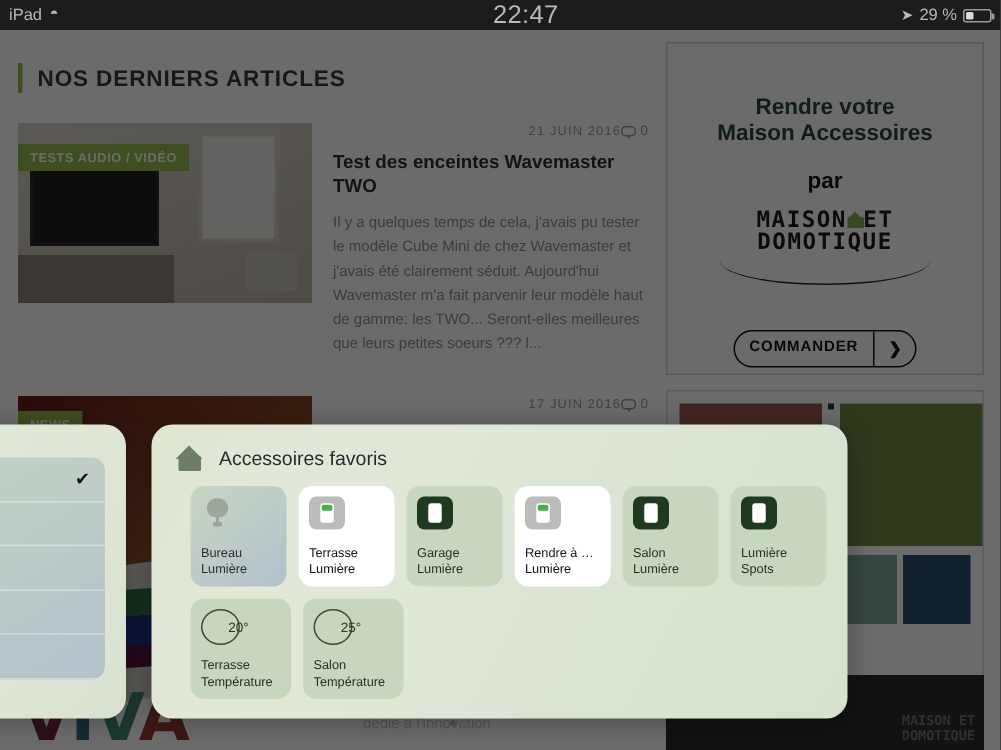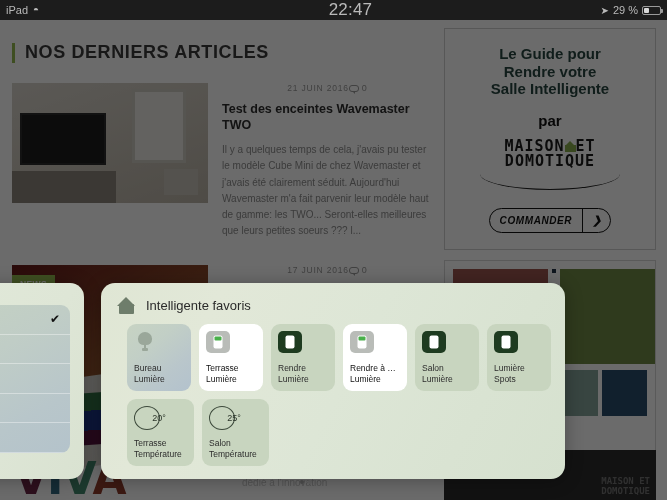--- a/index.html
+++ b/index.html
@@ -43,21 +43,21 @@
 
   .content-col { position:absolute; left:12px; top:8px; width:420px; }
   .side-col { position:absolute; left:444px; top:8px; width:212px; }
 
   .section-title {
     display:flex; align-items:center; gap:10px;
     padding:14px 0 10px 0;
   }
   .title-bar { width:3px; height:20px; background:#8bbf2b; }
   .section-title h2 {
-    font-size:18px; font-weight:bold; color:#3a3a3a; letter-spacing:.6px;
+    font-size:15px; font-weight:bold; color:#3a3a3a; letter-spacing:.6px;
   }
 
   .article { display:flex; gap:14px; padding:10px 0 16px 0; }
   .thumb {
     width:196px; height:120px; flex:0 0 196px; position:relative;
     background: linear-gradient(160deg,#d9d3c8 0%, #cfc7b8 40%, #bdb3a2 100%);
     overflow:hidden;
   }
   .thumb .tv {
     position:absolute; left:8px; top:30px; width:86px; height:52px;
@@ -75,21 +75,21 @@
     position:absolute; right:10px; bottom:8px; width:34px; height:26px;
     background:#c9c3b6;
   }
   .badge {
     position:absolute; left:0; top:14px;
     background:#8bbf2b; color:#fff; font-size:8.5px; font-weight:bold;
     padding:4px 8px; letter-spacing:.4px; text-transform:uppercase;
   }
   .badge.news{ top:10px; }
   .art-body { flex:1; min-width:0; }
-  .art-meta { display:flex; justify-content:center; align-items:center; }
+  .art-meta { display:flex; justify-content:flex-end; align-items:center; }
   .art-date { font-size:8.5px; color:#9a9a9a; letter-spacing:.8px; text-transform:uppercase; }
   .art-comments { font-size:9px; color:#9a9a9a; display:flex; align-items:center; gap:3px; }
   .bubble {
     display:inline-block; width:10px; height:7px; border:1px solid #9a9a9a;
     border-radius:3px; position:relative;
   }
   .bubble::after{
     content:""; position:absolute; left:2px; bottom:-3px;
     border-left:3px solid transparent; border-right:0 solid transparent;
     border-top:3px solid #9a9a9a;
@@ -122,22 +122,22 @@
   .logo-house::after{
     content:""; position:absolute; left:0; top:0;
     border-left:5.5px solid transparent; border-right:5.5px solid transparent;
     border-bottom:5px solid #7fb22e;
   }
   .swoosh {
     width:140px; height:16px; margin:4px auto 0 auto;
     border-bottom:1.6px solid #222; border-radius:0 0 50% 50%/0 0 100% 100%;
   }
   .cmd-btn {
-    display:inline-flex; align-items:center; gap:0; margin-top:14px;
-    border:1.6px solid #111; border-radius:20px; overflow:hidden;font-style:italic;
+    display:inline-flex; align-items:flex-start; gap:0; margin-top:26px;
+    border:1.6px solid #111; border-radius:20px; overflow:hidden;
   }
   .cmd-btn .lbl { font-size:10px; font-weight:bold; padding:5px 10px; color:#111; letter-spacing:.6px; }
   .cmd-btn .arr { border-left:1.6px solid #111; padding:5px 9px; font-size:11px; font-weight:bold; color:#111;}
 
   .ad2 { margin-top:10px; background:#fff; border:1px solid #d6d6d6; padding:8px; }
   .tilegrid { display:grid; grid-template-columns:repeat(4,1fr); gap:4px; }
   .tl { aspect-ratio:1/1; display:flex; align-items:center; justify-content:center; font-size:12px; color:#fff;}
   .ad2 h4 { margin-top:8px; font-size:13px; font-weight:bold; color:#4a4a4a; line-height:1.18; }
   .ad2 h4 .red { color:#9e2a20; }
   .ad2 .sub { font-size:8px; color:#8a8a8a; margin-top:3px; }
@@ -288,20 +288,21 @@
           <span class="title-bar"></span>
           <h2>NOS DERNIERS ARTICLES</h2>
         </div>
 
         <div class="article">
           <div class="thumb">
             <div class="tv"></div>
             <div class="sofa"></div>
             <div class="window"></div>
             <div class="rad"></div>
+            <span class="badge">TESTS AUDIO / VIDÉO</span>
           </div>
           <div class="art-body">
             <div class="art-meta">
               <span class="art-date">21 JUIN 2016</span>
               <span class="art-comments">
                 <i class="bubble"></i>
                 <span>0</span>
               </span>
             </div>
             <div class="art-title">Test des enceintes Wavemaster TWO</div>
@@ -322,23 +323,23 @@
               </span>
             </div>
             <div class="art-title">Le point sur l'actu #domotique et #iot,</div>
           </div>
         </div>
       </div>
 
       <div class="side-col">
         <div class="ad1">
           <h3>
-            <span>Le Guide pour</span><br>
+            <br>
             <span>Rendre votre</span><br>
-            <span>Salle Intelligente</span>
+            <span>Maison Accessoires</span>
           </h3>
           <div class="par">par</div>
           <div class="logo-wrap">
             <div class="logo-text">
               <span>MAISON</span><span class="logo-house"></span><span>ET</span>
             </div>
             <div class="logo-text">DOMOTIQUE</div>
             <div class="swoosh"></div>
           </div>
           <div class="cmd-btn">
@@ -397,21 +398,21 @@
       <div class="lrow"></div>
       <div class="lrow"></div>
       <div class="lrow"></div>
       <div class="lrow"></div>
     </div>
   </div>
 
   <div class="hk-widget">
     <div class="hk-head">
       <span class="hk-home"></span>
-      <span class="hk-title">Intelligente favoris</span>
+      <span class="hk-title">Accessoires favoris</span>
     </div>
 
     <div class="hk-rows">
 
       <div class="hk-row">
 
         <div class="tile grad">
           <span class="ic lamp">
             <i class="shade"></i>
               <i class="stem"></i>
@@ -431,21 +432,21 @@
             <span>Terrasse</span>
             <span class="sub">Lumière</span>
           </span>
         </div>
 
         <div class="tile">
           <span class="ic sw-off">
               <i class="plate"></i>
             </span>
           <span class="tile-label">
-            <span>Rendre</span>
+            <span>Garage</span>
             <span class="sub">Lumière</span>
           </span>
         </div>
 
         <div class="tile on">
           <span class="ic sw-on">
               <i class="plate"></i>
             </span>
           <span class="tile-label">
             <span>Rendre à man…</span>

